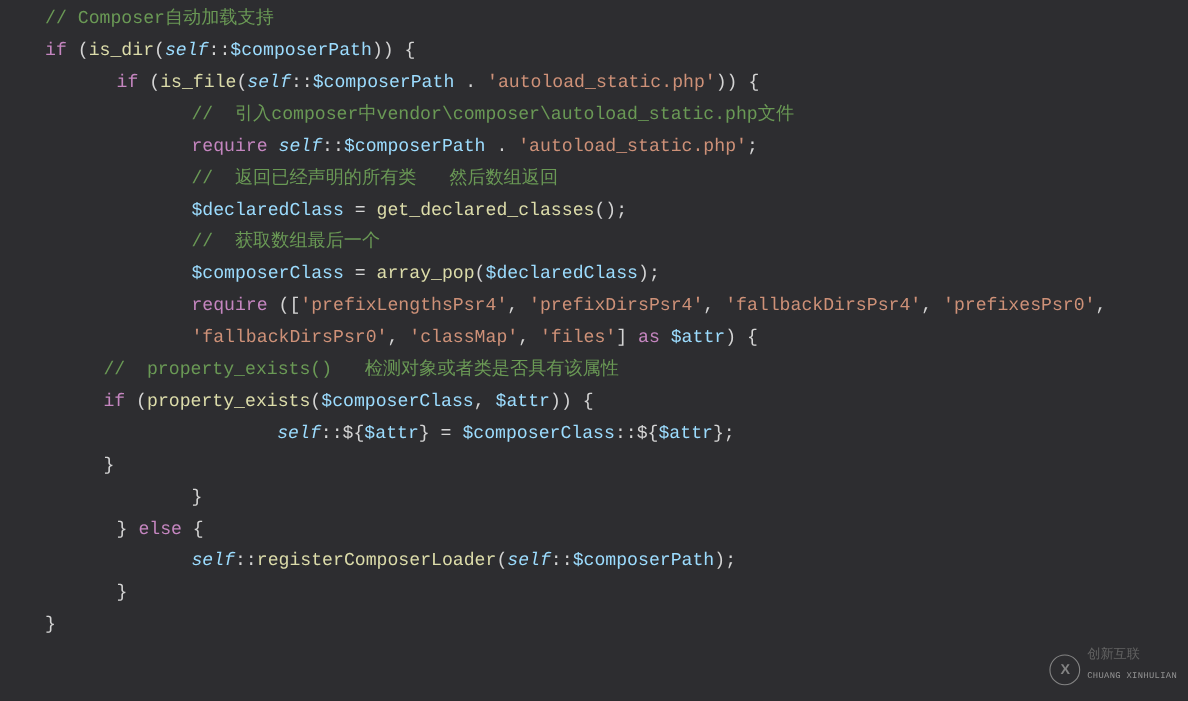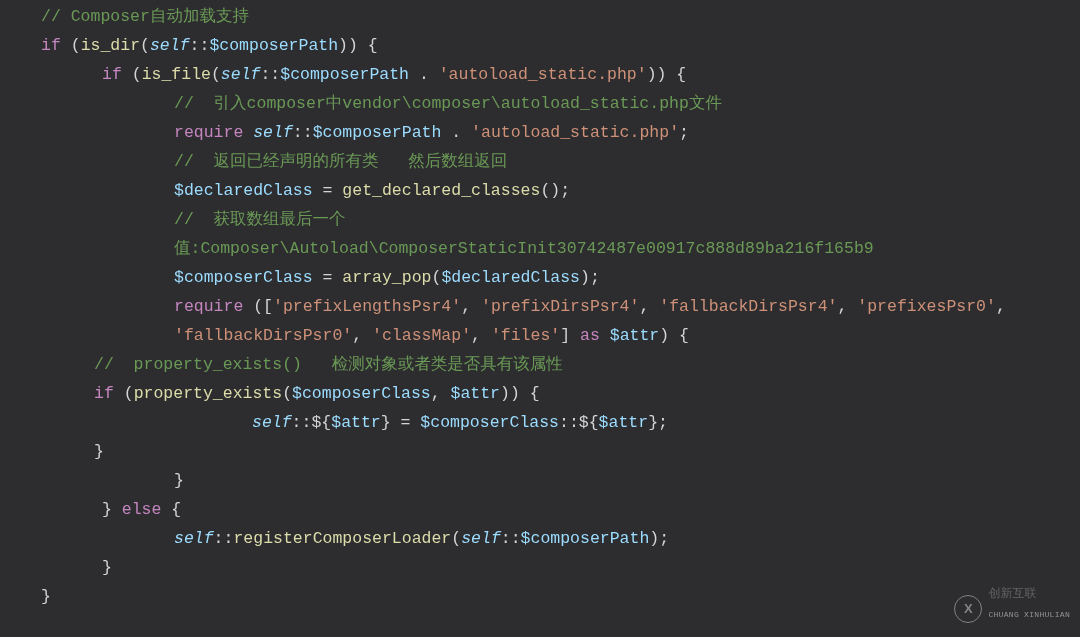--- a/index.html
+++ b/index.html
@@ -15,21 +15,21 @@
     position: relative;
   }
   .editor {
     padding: 2px 0 0 0;
   }
   .line {
     white-space: pre;
     color: #d4d4d4;
   }
   .i0 { padding-left: 41px; }
-  .i1 { padding-left: 65px; margin-left: 37px; }
+  .i1 { padding-left: 106px; }
   .i2 { padding-left: 174px; }
   .i3 { padding-left: 94px; }
   .i4 { padding-left: 252px; }
   .comment { color: #6a9955; }
   .keyword { color: #c586c0; }
   .varname { color: #9cdcfe; }
   .func { color: #dcdcaa; }
   .string { color: #ce9178; }
   .punct { color: #d4d4d4; }
   .op { color: #d4d4d4; }
@@ -53,38 +53,37 @@
     align-items: center;
     justify-content: center;
     color: #888;
     font-size: 13px;
     font-weight: bold;
     font-family: Arial, sans-serif;
   }
   .wm-text {
     color: #666;
     font-size: 12px;
-    font-family: Liberation Mono, monospace;
+    font-family: Liberation Sans, sans-serif;
     line-height: 12px;
   }
   .wm-sub { font-size: 8px; color: #999; letter-spacing: 0.3px;}
 </style>
 </head>
 <body>
 
 <div class="editor">
 <div class="line i0"><span class="comment">// Composer自动加载支持</span></div>
 <div class="line i0"><span class="keyword">if</span><span class="punct"> (</span><span class="func">is_dir</span><span class="punct">(</span><span class="self">self</span><span class="scope">::</span><span class="varname">$composerPath</span><span class="punct">)) {</span></div>
 <div class="line i1"><span class="keyword">if</span><span class="punct"> (</span><span class="func">is_file</span><span class="punct">(</span><span class="self">self</span><span class="scope">::</span><span class="varname">$composerPath</span><span class="op"> . </span><span class="string">'autoload_static.php'</span><span class="punct">)) {</span></div>
 <div class="line i2"><span class="comment">//  引入composer中vendor\composer\autoload_static.php文件</span></div>
 <div class="line i2"><span class="keyword">require</span><span> </span><span class="self">self</span><span class="scope">::</span><span class="varname">$composerPath</span><span class="op"> . </span><span class="string">'autoload_static.php'</span><span class="punct">;</span></div>
 <div class="line i2"><span class="comment">//  返回已经声明的所有类   然后数组返回</span></div>
 <div class="line i2"><span class="varname">$declaredClass</span><span class="op"> = </span><span class="func">get_declared_classes</span><span class="punct">();</span></div>
 <div class="line i2"><span class="comment">//  获取数组最后一个</span></div>
-<div class="line i2"><span class="comment">值:Composer\Autoload\ComposerStaticInit30742487e00917c888d89ba216f165b9</span></div>
 <div class="line i2"><span class="varname">$composerClass</span><span class="op"> = </span><span class="func">array_pop</span><span class="punct">(</span><span class="varname">$declaredClass</span><span class="punct">);</span></div>
 <div class="line i2"><span class="keyword">require</span><span class="punct"> ([</span><span class="string">'prefixLengthsPsr4'</span><span class="punct">, </span><span class="string">'prefixDirsPsr4'</span><span class="punct">, </span><span class="string">'fallbackDirsPsr4'</span><span class="punct">, </span><span class="string">'prefixesPsr0'</span><span class="punct">,</span></div>
 <div class="line i2"><span class="string">'fallbackDirsPsr0'</span><span class="punct">, </span><span class="string">'classMap'</span><span class="punct">, </span><span class="string">'files'</span><span class="punct">] </span><span class="keyword">as</span><span> </span><span class="varname">$attr</span><span class="punct">) {</span></div>
 <div class="line i3"><span class="comment">//  property_exists()   检测对象或者类是否具有该属性</span></div>
 <div class="line i3"><span class="keyword">if</span><span class="punct"> (</span><span class="func">property_exists</span><span class="punct">(</span><span class="varname">$composerClass</span><span class="punct">, </span><span class="varname">$attr</span><span class="punct">)) {</span></div>
 <div class="line i4"><span class="self">self</span><span class="scope">::</span><span class="punct">${</span><span class="varname">$attr</span><span class="punct">} = </span><span class="varname">$composerClass</span><span class="scope">::</span><span class="punct">${</span><span class="varname">$attr</span><span class="punct">};</span></div>
 <div class="line i3"><span class="punct">}</span></div>
 <div class="line i2"><span class="punct">}</span></div>
 <div class="line i1"><span class="punct">} </span><span class="keyword">else</span><span class="punct"> {</span></div>
 <div class="line i2"><span class="self">self</span><span class="scope">::</span><span class="func">registerComposerLoader</span><span class="punct">(</span><span class="self">self</span><span class="scope">::</span><span class="varname">$composerPath</span><span class="punct">);</span></div>

